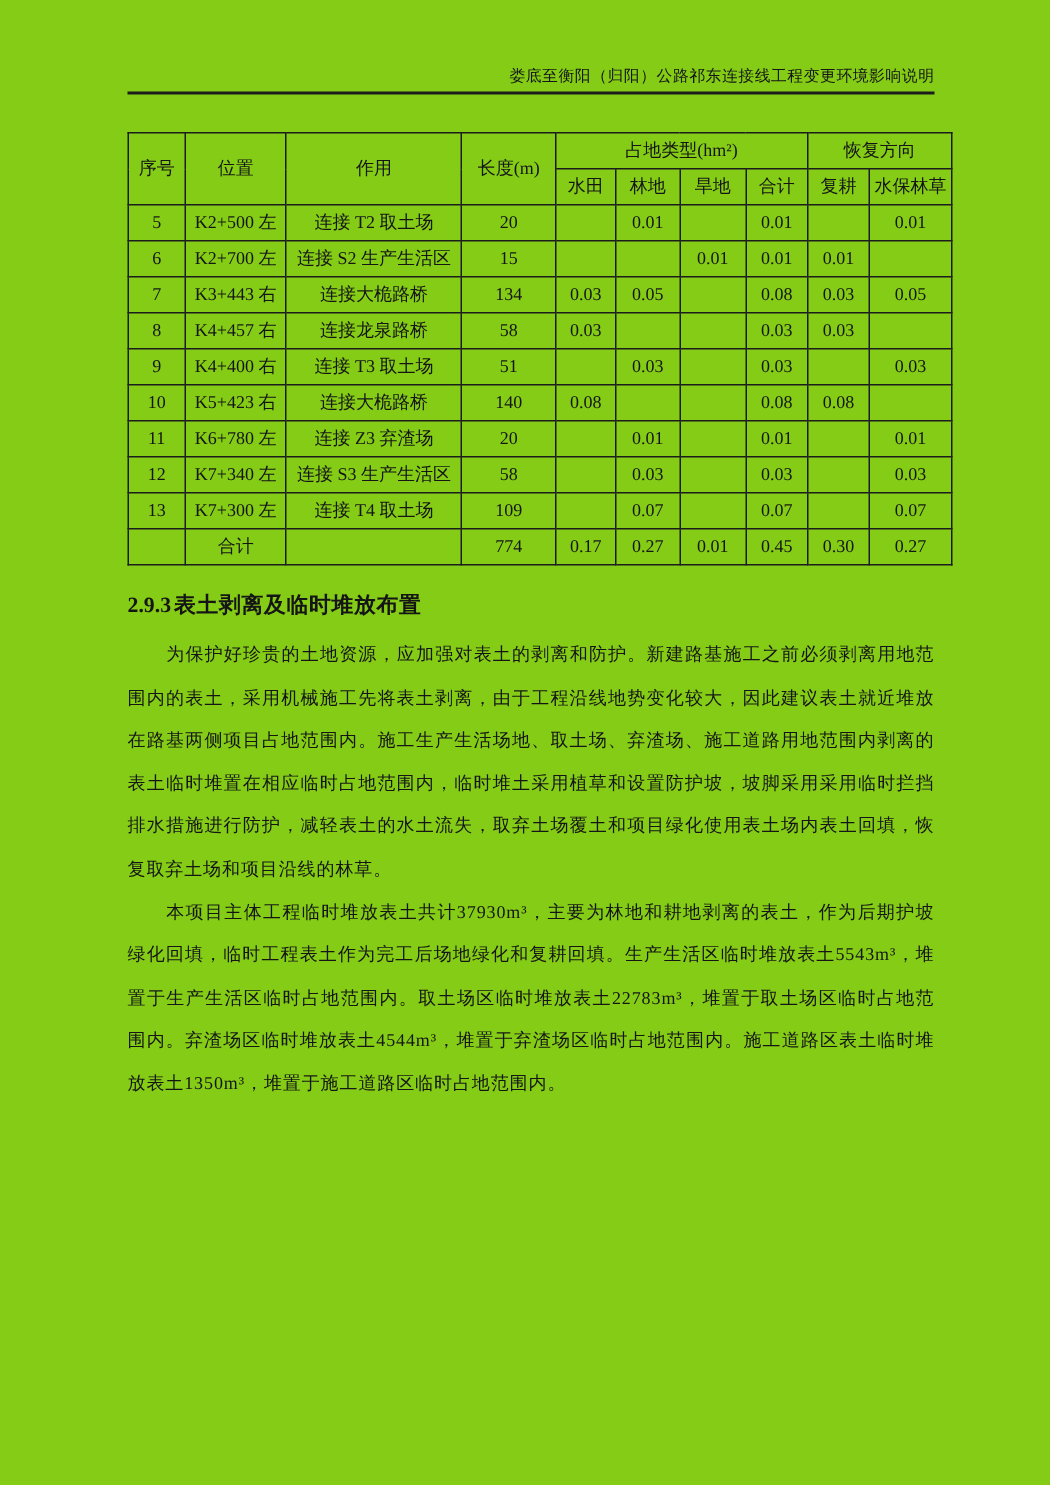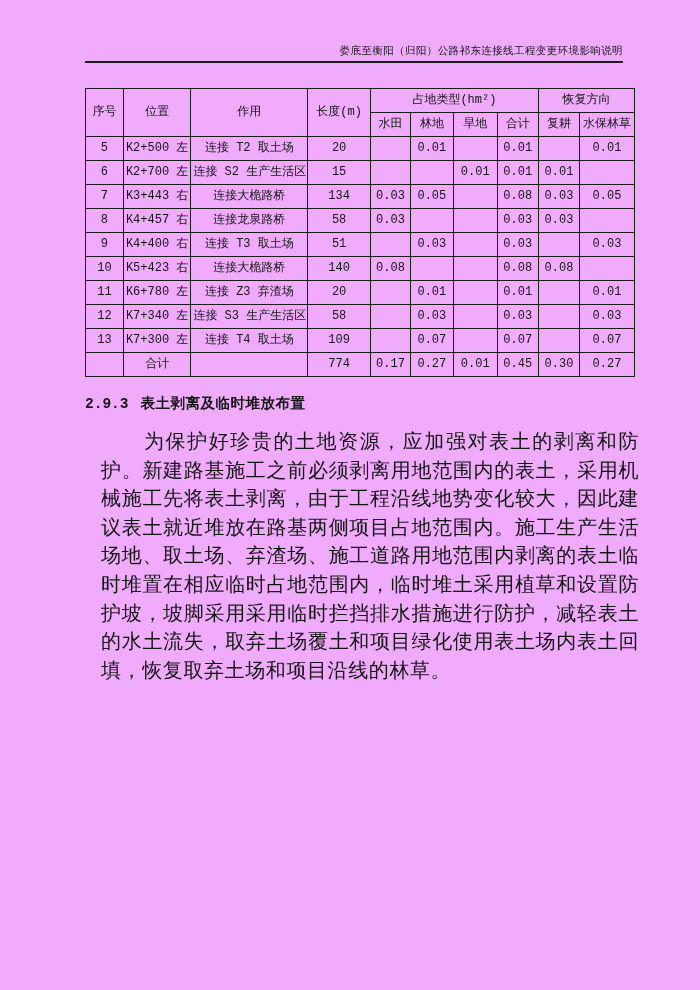--- a/index.html
+++ b/index.html
@@ -5,23 +5,22 @@
   html, body { margin: 0; padding: 0; }
   body {
     width: 700px; height: 990px;
     background: #ffffff;
     font-family: "Liberation Serif", "DejaVu Serif", serif;
     color: #151515;
   }
   .page {
     position: relative;
     width: 700px; height: 990px;
-    background: #f0abfc;
+    background: #84cc16;
     overflow: hidden;
-    font-family: Liberation Mono, monospace;
   }
   .running-header {
     position: absolute;
     top: 44px; left: 85px; width: 538px;
     border-bottom: 2px solid #1c1c1c;
     padding-bottom: 3px;
   }
   .running-header .title {
     text-align: right;
     font-size: 10.5px;
@@ -48,25 +47,25 @@
     line-height: 1.25;
     overflow: hidden;
     white-space: nowrap;
   }
   .section-heading {
     margin: 17px 0 9px 0;
     font-size: 14.5px;
     font-weight: bold;
     letter-spacing: 0.5px;
   }
-  .section-heading .num { margin-right: 12px; letter-spacing: 0; }
+  .section-heading .num { margin-right: 2px; letter-spacing: 0; }
   p.body-para {
     width: 538px;
-    margin: 16px;
-    font-size: 20px;
+    margin: 0;
+    font-size: 12px;
     line-height: 28.6px;
     text-align: justify;
     text-indent: 2.15em;
     letter-spacing: 0.6px;
   }
   .page-footer {
     position: absolute;
     bottom: 52px; left: 0; width: 700px;
     text-align: center;
     font-size: 12px;
@@ -236,17 +235,18 @@
             <td>0.27</td>
           </tr>
         </tbody>
     </table>
 
     <h3 class="section-heading">
       <span class="num">2.9.3</span><span>表土剥离及临时堆放布置</span>
     </h3>
 
     <p class="body-para">为保护好珍贵的土地资源，应加强对表土的剥离和防护。新建路基施工之前必须剥离用地范围内的表土，采用机械施工先将表土剥离，由于工程沿线地势变化较大，因此建议表土就近堆放在路基两侧项目占地范围内。施工生产生活场地、取土场、弃渣场、施工道路用地范围内剥离的表土临时堆置在相应临时占地范围内，临时堆土采用植草和设置防护坡，坡脚采用采用临时拦挡排水措施进行防护，减轻表土的水土流失，取弃土场覆土和项目绿化使用表土场内表土回填，恢复取弃土场和项目沿线的林草。</p>
+    <p class="body-para">本项目主体工程临时堆放表土共计37930m³，主要为林地和耕地剥离的表土，作为后期护坡绿化回填，临时工程表土作为完工后场地绿化和复耕回填。生产生活区临时堆放表土5543m³，堆置于生产生活区临时占地范围内。取土场区临时堆放表土22783m³，堆置于取土场区临时占地范围内。弃渣场区临时堆放表土4544m³，堆置于弃渣场区临时占地范围内。施工道路区表土临时堆放表土1350m³，堆置于施工道路区临时占地范围内。</p>
 
   </div>
 
 
 </div>
 
 </body></html>

